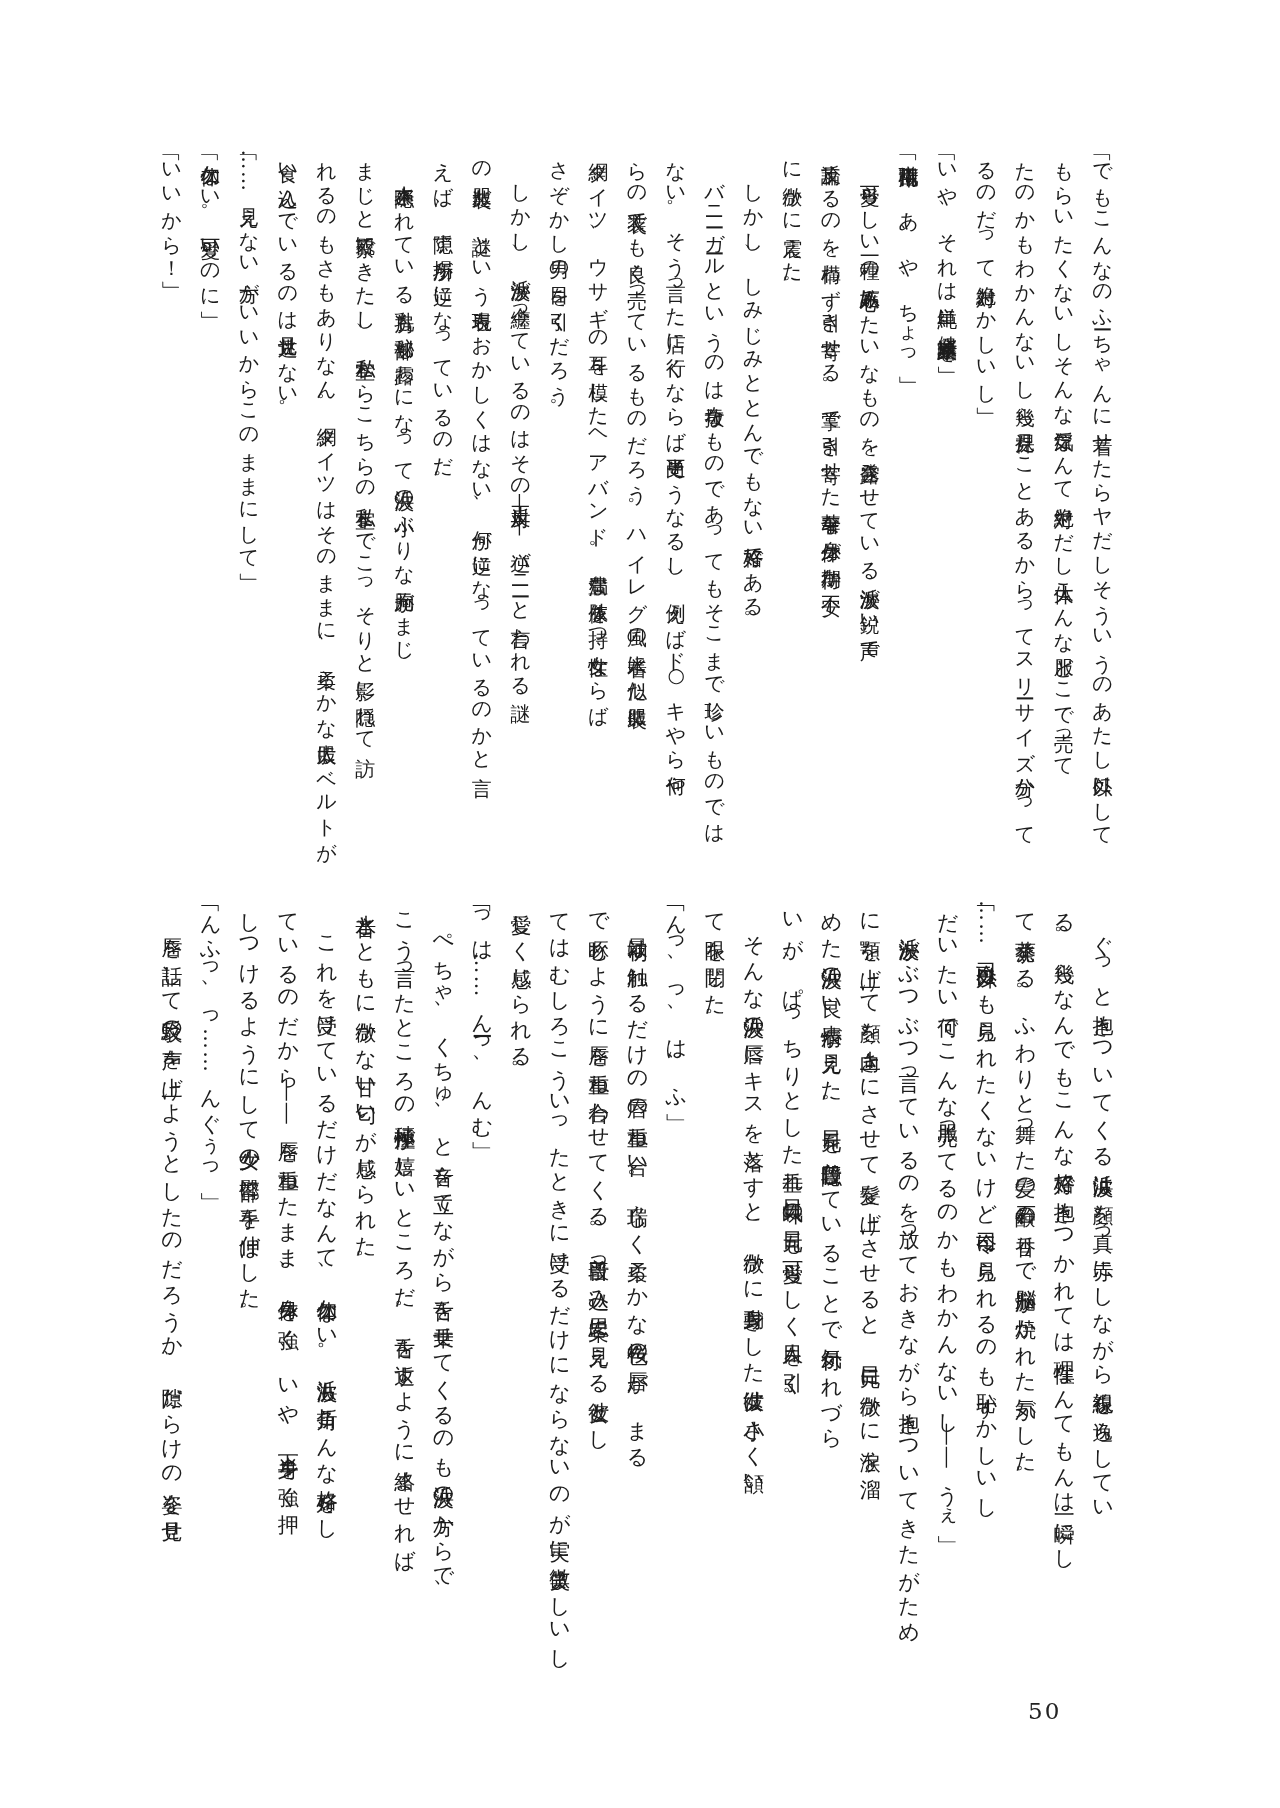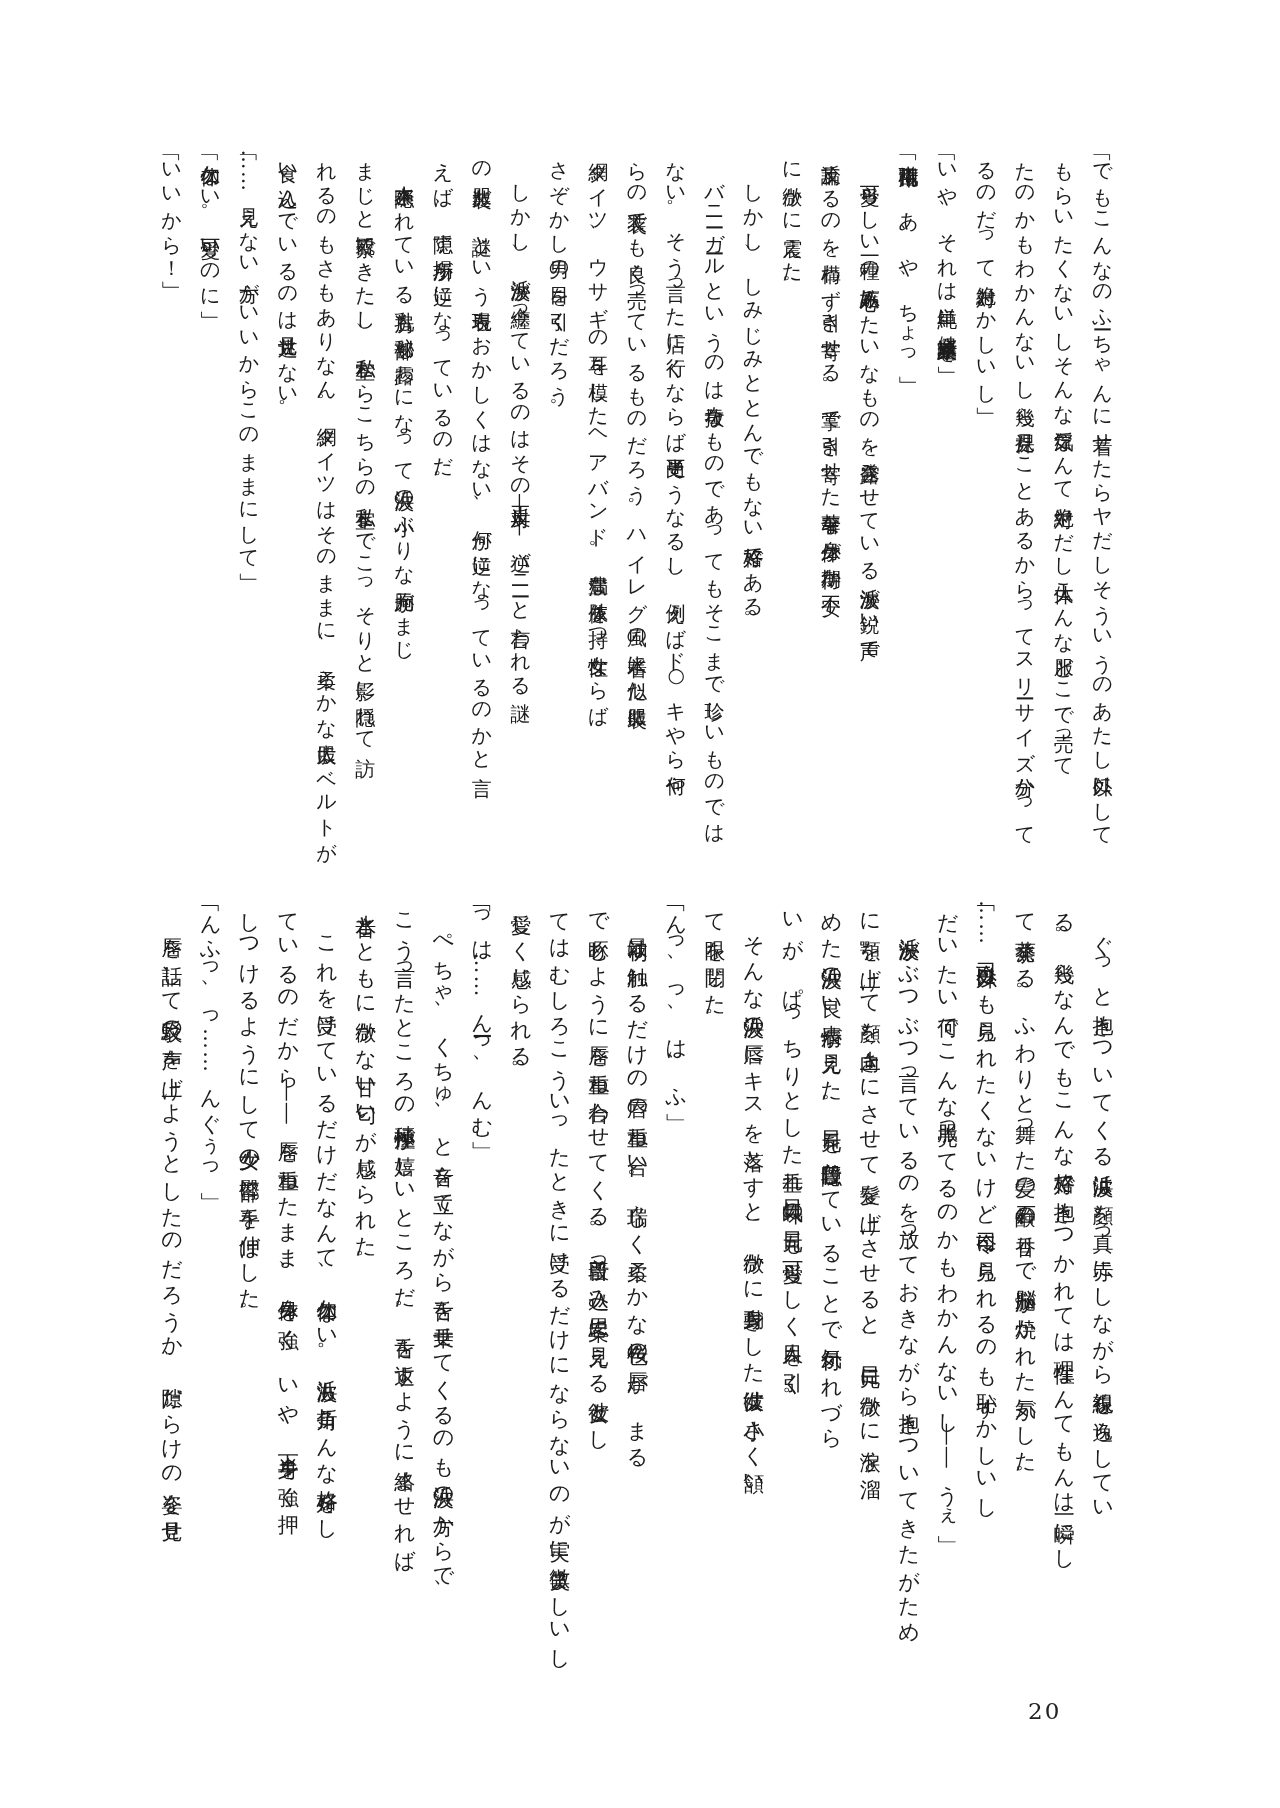--- a/index.html
+++ b/index.html
@@ -104,15 +104,15 @@
     <p>　ぺちゃ、くちゅ、と音を立てながら舌を乗せてくるのも浜波の方からで、</p>
     <p>こう言ったところの積極性が嬉しいところだ。舌を返すように絡ませれば、</p>
     <p>水音とともに微かな甘い匂いが感じられた。</p>
     <p>　これを受けているだけだなんて、勿体ない。浜波も折角こんな格好をし</p>
     <p>ているのだから――唇を重ねたまま、身体を強く、いや、下半身を強く押</p>
     <p>しつけるようにして少女の臀部に手を伸ばした。</p>
     <p>「んふっ、っ……んぐぅっ」</p>
     <p>　唇を話して反駁の声を上げようとしたのだろうか、隙だらけの姿を見せ</p>
   </div>
 
-  <div class="page-number">20</div>
+  <div class="page-number">50</div>
 
 </div>
 
 </body></html>

